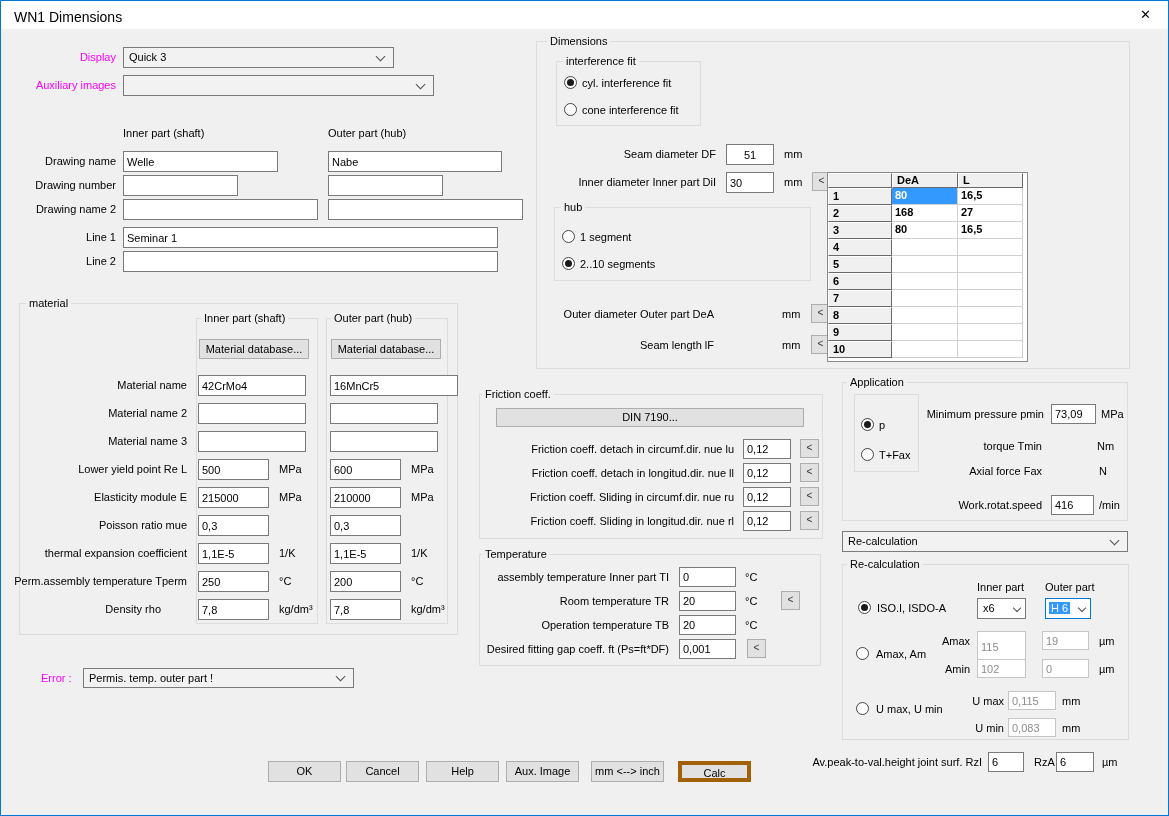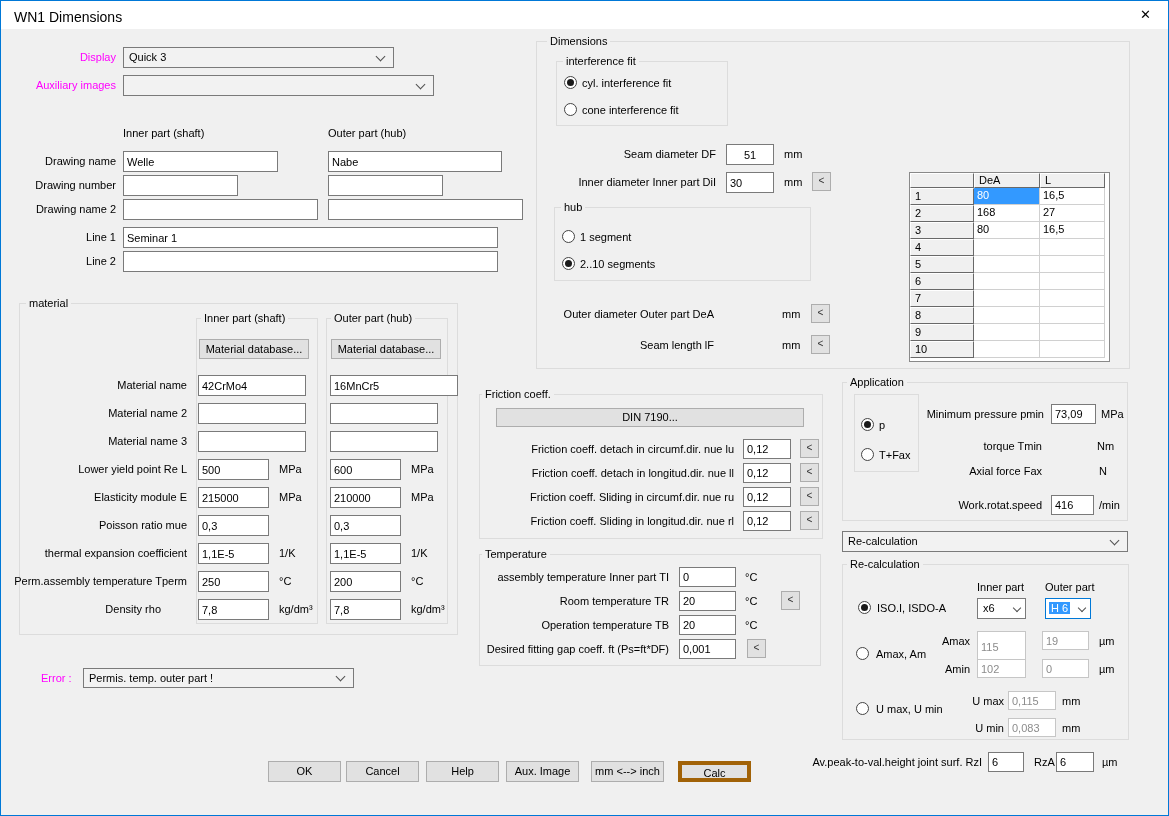--- a/index.html
+++ b/index.html
@@ -31,22 +31,22 @@
   .combo { position:absolute; background:#f2f2f2; border:1px solid #7a7a7a; }
   .combo.white { background:#fff; }
   .combo.focused { border:1px solid #0078d7; }
   .combo .val { position:absolute; left:5px; top:3px; white-space:nowrap; }
   .combo .val.hl { background:#3399ff; color:#fff; padding:0 2px; left:3px; }
   .chev { position:absolute; right:9px; top:50%; width:7px; height:7px; margin-top:-5px;
     border-right:1px solid #505050; border-bottom:1px solid #505050; transform:rotate(45deg); }
   .chev.sm { right:5px; width:6px; height:6px; margin-top:-4px; }
   .radio { position:absolute; width:13px; height:13px; border:1px solid #444; border-radius:50%; background:#fff; }
   .radio.sel::after { content:""; position:absolute; left:2px; top:2px; width:7px; height:7px; border-radius:50%; background:#1a1a1a; }
-  .dtable { position:absolute; left:908px; top:171px; width:201px; height:190px; background:#fff; border:1px solid #898989;
-    display:grid; grid-template-columns:64px 66px 65px; grid-template-rows:15px repeat(10,17px); align-content:start; }
+  .dtable { position:absolute; left:826px; top:171px; width:201px; height:190px; background:#fff; border:1px solid #898989;
+    display:grid; grid-template-columns:64px 66px 65px; grid-template-rows:15px repeat(10,17px); align-content:start;font-weight:bold; }
   .dtable .ch { background:#f0f0f0; border-top:1px solid #fff; border-left:1px solid #fff; border-right:1px solid #696969; border-bottom:1px solid #696969; padding-left:4px; line-height:13px; }
   .dtable .rn { background:#f0f0f0; border-top:1px solid #fff; border-left:1px solid #fff; border-right:1px solid #696969; border-bottom:1px solid #696969; padding-left:4px; line-height:15px; }
   .dtable .dc { background:#fff; border-right:1px solid #d0d0d0; border-bottom:1px solid #d0d0d0; padding-left:3px; line-height:15px; }
   .dtable .dc.sel { background:#3399ff; color:#fff; }
   .unit { position:absolute; white-space:nowrap; line-height:13px; }
 </style>
 </head>
 <body>
 
 <div class="window">
@@ -141,21 +141,21 @@
 
   <span class="lbl" style="right:1007px;top:602px;text-align:right;">Density rho</span>
   <input class="tb" style="left: 197px; top: 598px; width: 71px;" value="7,8">
   <span class="unit" style="left:278px;top:602px;">kg/dm³</span>
   <input class="tb" style="left: 329px; top: 598px; width: 71px;" value="7,8">
   <span class="unit" style="left:410px;top:602px;">kg/dm³</span>
 
   <div class="grp" style="left:535px;top:40px;width:594px;height:328px;">
     <span class="grp-label" style="left:10px;">Dimensions</span>
   </div>
-  <div class="grp" style="left:555px;top:60px;width:172px;height:65px;text-decoration:underline;">
+  <div class="grp" style="left:555px;top:60px;width:145px;height:65px;text-decoration:underline;">
     <span class="grp-label">interference fit</span>
   </div>
   <span class="radio sel" style="left:563px;top:75px;"></span>
   <span class="lbl" style="left:581px;top:76px;">cyl. interference fit</span>
   <span class="radio" style="left:563px;top:102px;"></span>
   <span class="lbl" style="left:581px;top:103px;">cone interference fit</span>
 
   <span class="lbl" style="right:452px;top:147px;">Seam diameter DF</span>
   <input class="tb" style="left: 725px; top: 143px; width: 48px; text-align: center;" value="51">
   <span class="unit" style="left:783px;top:147px;">mm</span>

